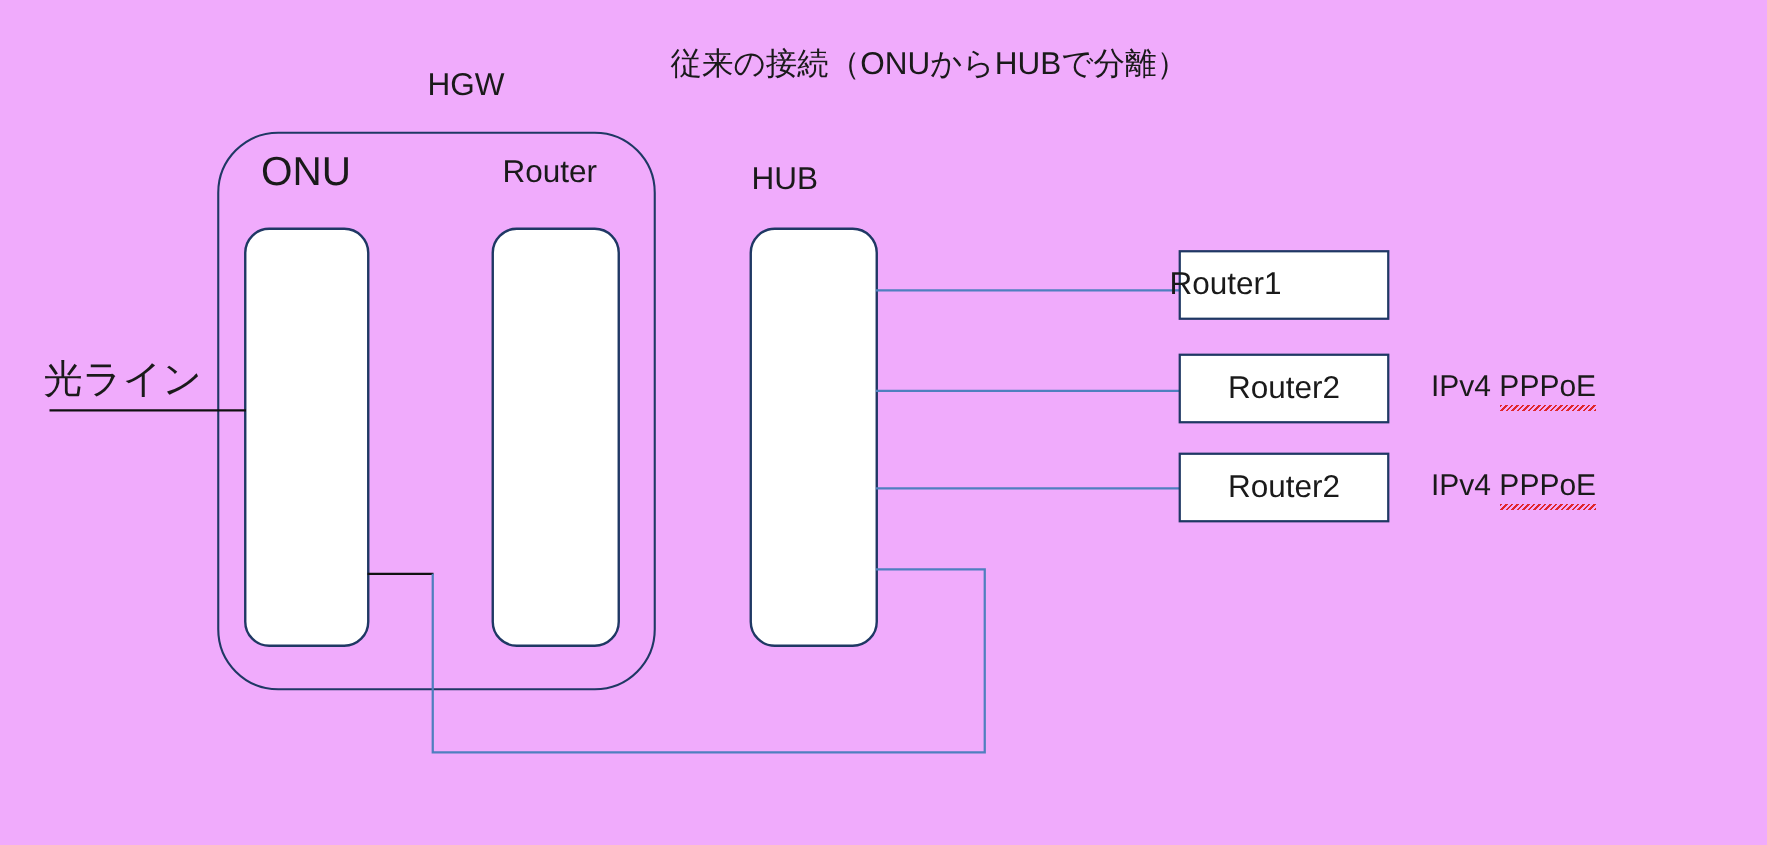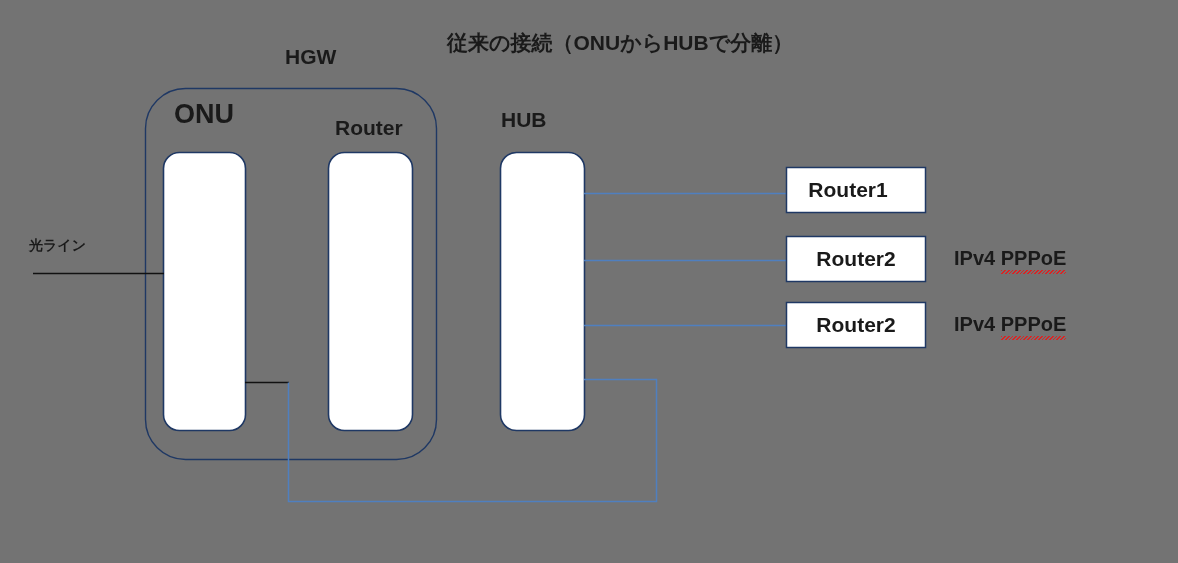--- a/index.html
+++ b/index.html
@@ -8,43 +8,42 @@
     background: #ffffff;
   }
   body {
     font-family: "Liberation Sans", "DejaVu Sans", sans-serif;
     color: #1a1a1a;
   }
   #canvas {
     position: relative;
     width: 1178px;
     height: 563px;
-    background: #737373;
+    background: #f0abfc;
     overflow: hidden;
-    font-weight: bold;
   }
   #diagram-svg {
     position: absolute;
     left: 0;
     top: 0;
     width: 1178px;
     height: 563px;
   }
   .lbl {
     position: absolute;
     white-space: pre;
     line-height: 1.18;
     color: #1a1a1a;
   }
   .lbl-title   { font-size: 21px; }
   .lbl-hgw     { font-size: 21px; margin-left: 32px; }
   .lbl-onu     { font-size: 27px; }
-  .lbl-router  { font-size: 21px; margin-top: 13px; }
+  .lbl-router  { font-size: 21px; }
   .lbl-hub     { font-size: 21px; }
-  .lbl-hikari  { font-size: 14px; }
+  .lbl-hikari  { font-size: 26px; }
   .lbl-uni     { font-size: 20px; text-align: left; }
   .lbl-proto   { font-size: 20px; }
   .boxtext {
     position: absolute;
     display: flex;
     align-items: center;
     justify-content: center;
     font-size: 21px;
     color: #1a1a1a;
   }
@@ -104,21 +103,21 @@
 
   <div class="lbl lbl-onu" style="left:174px; top:99px;">ONU</div>
 
   <div class="lbl lbl-router" style="left:335px; top:103px;">Router</div>
 
   <div class="lbl lbl-hub" style="left:501px; top:108px;">HUB</div>
 
   <div class="lbl lbl-hikari" style="left:29px; top:237px;">光ライン</div>
 
 
-  <div class="boxtext" style="left:779px; top:168px; width:138px; height:44px;">Router1</div>
+  <div class="boxtext" style="left:748px; top:168px; width:138px; height:44px;">Router1</div>
 
   <div class="boxtext" style="left:787px; top:237px; width:138px; height:44px;">Router2</div>
 
   <div class="boxtext" style="left:787px; top:303px; width:138px; height:44px;">Router2</div>
 
 
   <div class="lbl lbl-proto" style="left:954px; top:247px;"><span>IPv4 </span><span class="spell">PPPoE</span></div>
 
   <div class="lbl lbl-proto" style="left:954px; top:313px;"><span>IPv4 </span><span class="spell">PPPoE</span></div>
 

